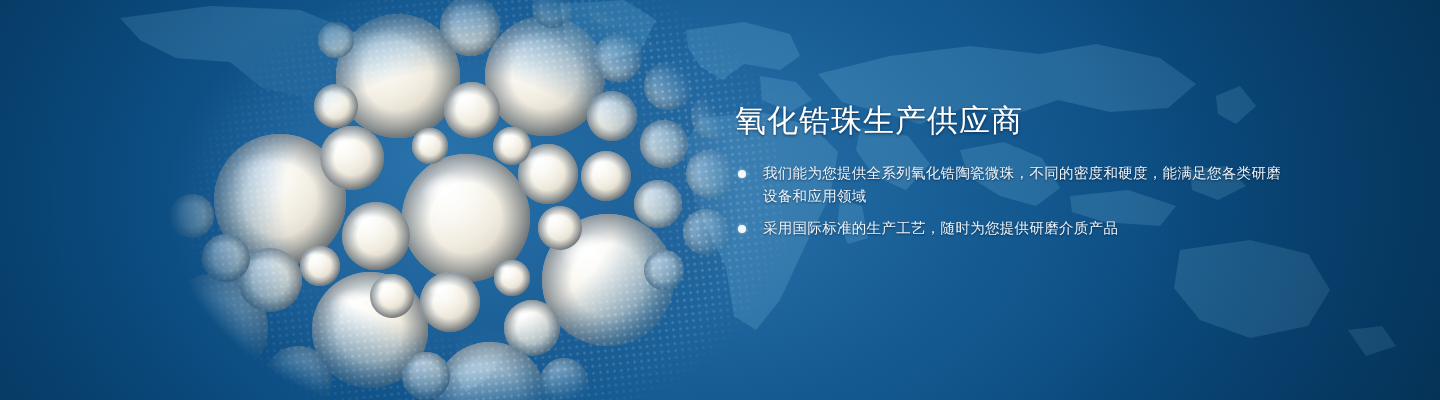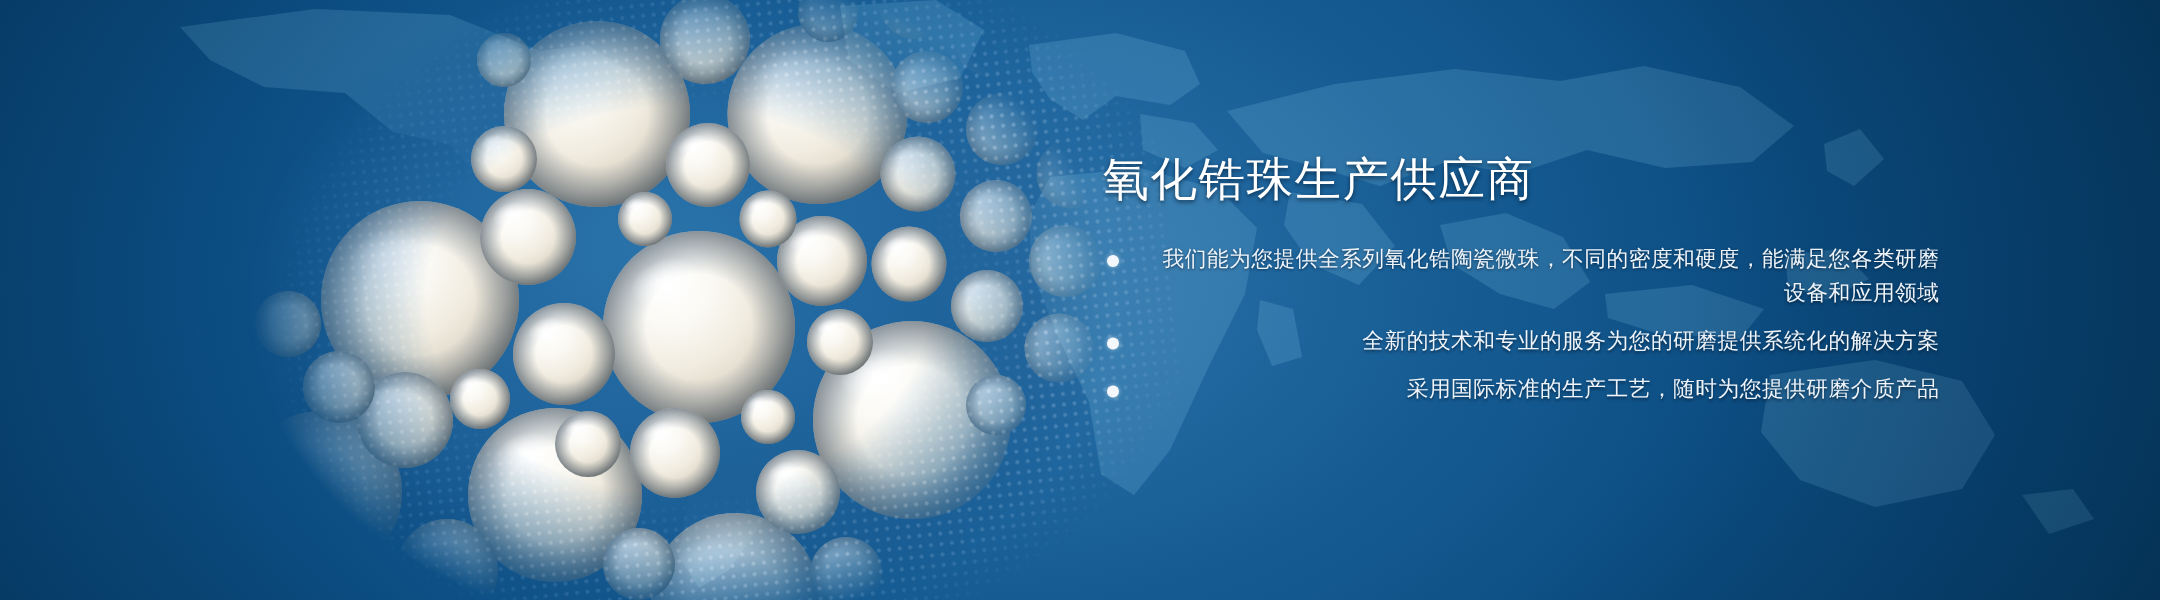--- a/index.html
+++ b/index.html
@@ -125,21 +125,21 @@
   .bullet-dot {
     position: absolute;
     left: 5px;
     top: 8px;
     width: 8px;
     height: 8px;
     border-radius: 50%;
     background: #f4f8fc;
     box-shadow: 0 0 3px rgba(255,255,255,0.55);
   }
-  .bullet-text { display: block; text-align: right; }
+  .bullet-text { display: block; }
 </style>
 </head>
 <body>
 
 <div class="banner">
 
   <div class="bg-base"></div>
 
   <div class="bg-map">
     <svg viewBox="0 0 1440 400" preserveAspectRatio="none" aria-hidden="true">
@@ -446,23 +446,19 @@
 
     <h1 class="headline">氧化锆珠生产供应商</h1>
 
     <ul class="bullets">
       <li class="bullet">
         <span class="bullet-dot"></span>
         <span class="bullet-text">我们能为您提供全系列氧化锆陶瓷微珠，不同的密度和硬度，能满足您各类研磨设备和应用领域</span>
       </li>
       <li class="bullet">
         <span class="bullet-dot"></span>
-        <span class="bullet-text">全新的技术和专业的服务为您的研磨提供系统化的解决方案</span>
-      </li>
-      <li class="bullet">
-        <span class="bullet-dot"></span>
         <span class="bullet-text">采用国际标准的生产工艺，随时为您提供研磨介质产品</span>
       </li>
     </ul>
 
   </div>
 
 </div>
 
 </body></html>

